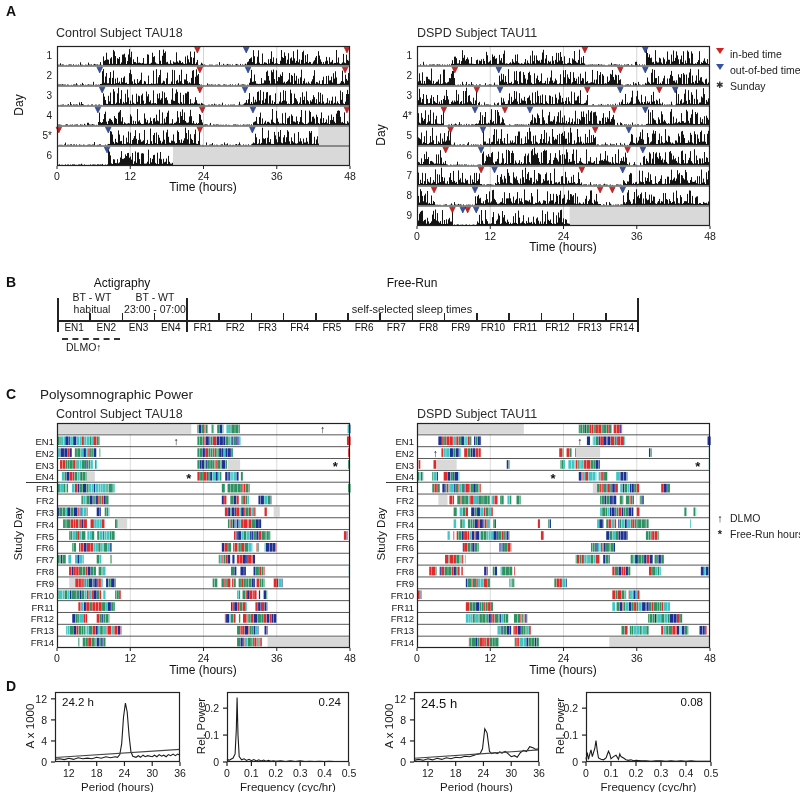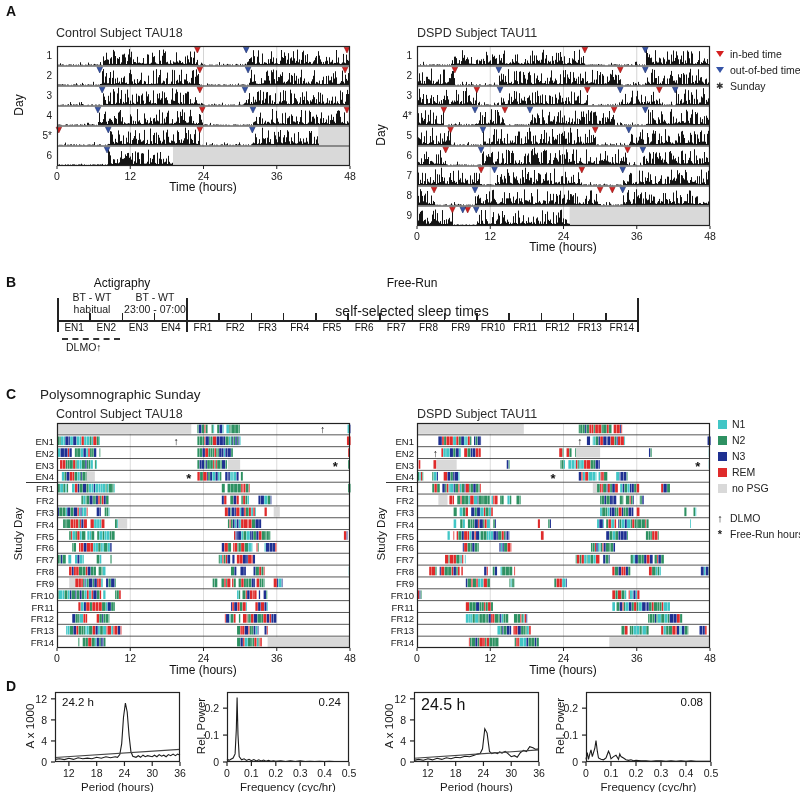--- a/index.html
+++ b/index.html
@@ -4,21 +4,21 @@
 <style>
   html,body{margin:0;padding:0;background:#fff;}
   #stage{position:relative;width:800px;height:792px;background:#fff;overflow:hidden;
          font-family:"Liberation Sans","DejaVu Sans",sans-serif;color:#1a1a1a;}
   .abs{position:absolute;}
   .plabel{font-size:14px;font-weight:bold;color:#111;}
   .ptitle{font-size:13.5px;color:#222;}
   .subtitle{font-size:12.5px;color:#2b2b2b;}
   .axlabel{font-size:12px;color:#111;}
   .rot{transform:rotate(-90deg);transform-origin:center;white-space:nowrap;}
-  .legitem{display:flex;align-items:center;margin-bottom:4px;}
+  .legitem{display:flex;margin-bottom:4px;}
   .legswatch{width:9px;height:9px;margin-right:5px;flex:0 0 auto;}
   .legtxt{font-size:10.5px;color:#222;white-space:nowrap;}
   .tl-label{flex:1;text-align:center;font-size:10px;color:#111;white-space:nowrap;}
   .anno{font-size:11.5px;color:#111;white-space:nowrap;}
   svg{display:block;overflow:visible;}
 </style>
 </head>
 <body>
 
 <div id="stage">
@@ -156,21 +156,21 @@
       </div>
     </div>
 
   <span class="abs plabel" style="left:6px;top:274px;">B</span>
   <span class="abs axlabel" style="left:122px;top:276px;transform:translateX(-50%);">Actigraphy</span>
   <span class="abs axlabel" style="left:412px;top:276px;transform:translateX(-50%);">Free-Run</span>
   <span class="abs" style="left:92px;top:291px;transform:translateX(-50%);font-size:10.5px;">BT - WT</span>
   <span class="abs" style="left:92px;top:303px;transform:translateX(-50%);font-size:10.5px;">habitual</span>
   <span class="abs" style="left:155px;top:291px;transform:translateX(-50%);font-size:10.5px;">BT - WT</span>
   <span class="abs" style="left:155px;top:303px;transform:translateX(-50%);font-size:10.5px;">23:00 - 07:00</span>
-  <span class="abs" style="left:412px;top:303px;transform:translateX(-50%);font-size:14px;">self-selected sleep times</span>
+  <span class="abs" style="left:412px;top:303px;transform:translateX(-50%);font-size:11px;">self-selected sleep times</span>
   <div class="abs" style="left:58px;top:320px;width:581px;height:1.5px;background:#222;"></div>
   <div id="tlticks"></div>
   <div id="tllabels" class="abs" style="left:58px;top:322px;width:580px;display:flex;">
       <span class="tl-label">EN1</span>
       <span class="tl-label">EN2</span>
       <span class="tl-label">EN3</span>
       <span class="tl-label">EN4</span>
       <span class="tl-label">FR1</span>
       <span class="tl-label">FR2</span>
       <span class="tl-label">FR3</span>
@@ -183,21 +183,21 @@
       <span class="tl-label">FR10</span>
       <span class="tl-label">FR11</span>
       <span class="tl-label">FR12</span>
       <span class="tl-label">FR13</span>
       <span class="tl-label">FR14</span>
     </div>
   <div class="abs" style="left:62px;top:338px;width:58px;border-top:2px dashed #333;"></div>
   <span class="abs" style="left:66px;top:341px;font-size:10.5px;">DLMO↑</span>
 
   <span class="abs plabel" style="left:6px;top:386px;">C</span>
-  <span class="abs ptitle" style="left:40px;top:387px;">Polysomnographic Sunday</span>
+  <span class="abs ptitle" style="left:40px;top:387px;">Polysomnographic Power</span>
   <span class="abs subtitle" style="left:56px;top:407px;">Control Subject TAU18</span>
   <span class="abs subtitle" style="left:417px;top:407px;">DSPD Subject TAU11</span>
   <div class="abs rot" style="left:-17px;top:528px;width:70px;text-align:center;font-size:11.5px;">Study Day</div>
   <div class="abs rot" style="left:346px;top:528px;width:70px;text-align:center;font-size:11.5px;">Study Day</div>
   <svg id="psg1" class="abs" style="left:57px;top:423px;" width="293" height="225">
       <line x1="73.25" y1="0" x2="73.25" y2="225" stroke="#dcdcdc" stroke-width="1"></line>
       <line x1="146.5" y1="0" x2="146.5" y2="225" stroke="#dcdcdc" stroke-width="1"></line>
       <line x1="219.75" y1="0" x2="219.75" y2="225" stroke="#dcdcdc" stroke-width="1"></line>
       <rect x="0" y="1" width="134.29166666666669" height="9.842105263157896" fill="#d9d9d9"></rect>
       <rect x="140.40" y="1.6" width="1.12" height="8.642105263157895" fill="#2e9162"></rect>
@@ -1424,42 +1424,20 @@
       <line x1="0" y1="225" x2="0" y2="228" stroke="#222" stroke-width="1"></line>
       <line x1="73.25" y1="225" x2="73.25" y2="228" stroke="#222" stroke-width="1"></line>
       <line x1="146.5" y1="225" x2="146.5" y2="228" stroke="#222" stroke-width="1"></line>
       <line x1="219.75" y1="225" x2="219.75" y2="228" stroke="#222" stroke-width="1"></line>
       <line x1="293" y1="225" x2="293" y2="228" stroke="#222" stroke-width="1"></line>
     </svg>
   <div class="abs" style="left:26px;top:482px;width:31px;height:1px;background:#333;"></div>
   <div class="abs" style="left:386px;top:482px;width:31px;height:1px;background:#333;"></div>
   <span class="abs axlabel" style="left:203px;top:663px;transform:translateX(-50%);">Time (hours)</span>
   <span class="abs axlabel" style="left:563px;top:663px;transform:translateX(-50%);">Time (hours)</span>
-  <div id="legendC" class="abs" style="left:718px;top:418px;">
-      <div class="legitem">
-        <span class="legswatch" style="background: rgb(65, 198, 198);"></span>
-        <span class="legtxt">N1</span>
-      </div>
-      <div class="legitem">
-        <span class="legswatch" style="background: rgb(46, 145, 98);"></span>
-        <span class="legtxt">N2</span>
-      </div>
-      <div class="legitem">
-        <span class="legswatch" style="background: rgb(30, 48, 145);"></span>
-        <span class="legtxt">N3</span>
-      </div>
-      <div class="legitem">
-        <span class="legswatch" style="background: rgb(223, 43, 43);"></span>
-        <span class="legtxt">REM</span>
-      </div>
-      <div class="legitem">
-        <span class="legswatch" style="background: rgb(217, 217, 217);"></span>
-        <span class="legtxt">no PSG</span>
-      </div>
-    </div>
   <div id="legendC2" class="abs" style="left:716px;top:512px;">
       <div class="legitem">
         <span style="font-size: 11px; font-weight: bold; margin-right: 6px; width: 8px; text-align: center;">↑</span>
         <span class="legtxt">DLMO</span>
       </div>
       <div class="legitem">
         <span style="font-size: 11px; font-weight: bold; margin-right: 6px; width: 8px; text-align: center;">*</span>
         <span class="legtxt">Free-Run hours</span>
       </div>
     </div>
@@ -1624,21 +1602,21 @@
     </svg>
     <span class="abs" style="left: 427.889px; top: 767px; transform: translateX(-50%); font-size: 10.5px;">12</span>
     <span class="abs" style="left: 455.667px; top: 767px; transform: translateX(-50%); font-size: 10.5px;">18</span>
     <span class="abs" style="left: 483.444px; top: 767px; transform: translateX(-50%); font-size: 10.5px;">24</span>
     <span class="abs" style="left: 511.222px; top: 767px; transform: translateX(-50%); font-size: 10.5px;">30</span>
     <span class="abs" style="left: 539px; top: 767px; transform: translateX(-50%); font-size: 10.5px;">36</span>
     <span class="abs" style="left: 382px; top: 756px; width: 24px; text-align: right; font-size: 10.5px;">0</span>
     <span class="abs" style="left: 382px; top: 734.947px; width: 24px; text-align: right; font-size: 10.5px;">4</span>
     <span class="abs" style="left: 382px; top: 713.895px; width: 24px; text-align: right; font-size: 10.5px;">8</span>
     <span class="abs" style="left: 382px; top: 692.842px; width: 24px; text-align: right; font-size: 10.5px;">12</span>
-    <span class="abs anno" style="left: 421px; top: 696px; font-size: 16px;">24.5 h</span>
+    <span class="abs anno" style="left: 421px; top: 696px; font-size: 13px;">24.5 h</span>
     <span class="abs" style="left: 476.5px; top: 781px; transform: translateX(-50%); font-size: 11.5px;">Period (hours)</span>
     <span class="abs rot" style="left: 354px; top: 720px; width: 70px; text-align: center; font-size: 11.5px;">A x 1000</span>
     <svg width="125" height="70" class="abs" style="left: 586px; top: 692px; overflow: visible;">
       <line x1="0" y1="70" x2="0" y2="74" stroke="#222" stroke-width="1.2"></line>
       <line x1="25" y1="70" x2="25" y2="74" stroke="#222" stroke-width="1.2"></line>
       <line x1="50" y1="70" x2="50" y2="74" stroke="#222" stroke-width="1.2"></line>
       <line x1="75" y1="70" x2="75" y2="74" stroke="#222" stroke-width="1.2"></line>
       <line x1="100" y1="70" x2="100" y2="74" stroke="#222" stroke-width="1.2"></line>
       <line x1="125" y1="70" x2="125" y2="74" stroke="#222" stroke-width="1.2"></line>
       <line x1="-4" y1="70" x2="0" y2="70" stroke="#222" stroke-width="1.2"></line>

